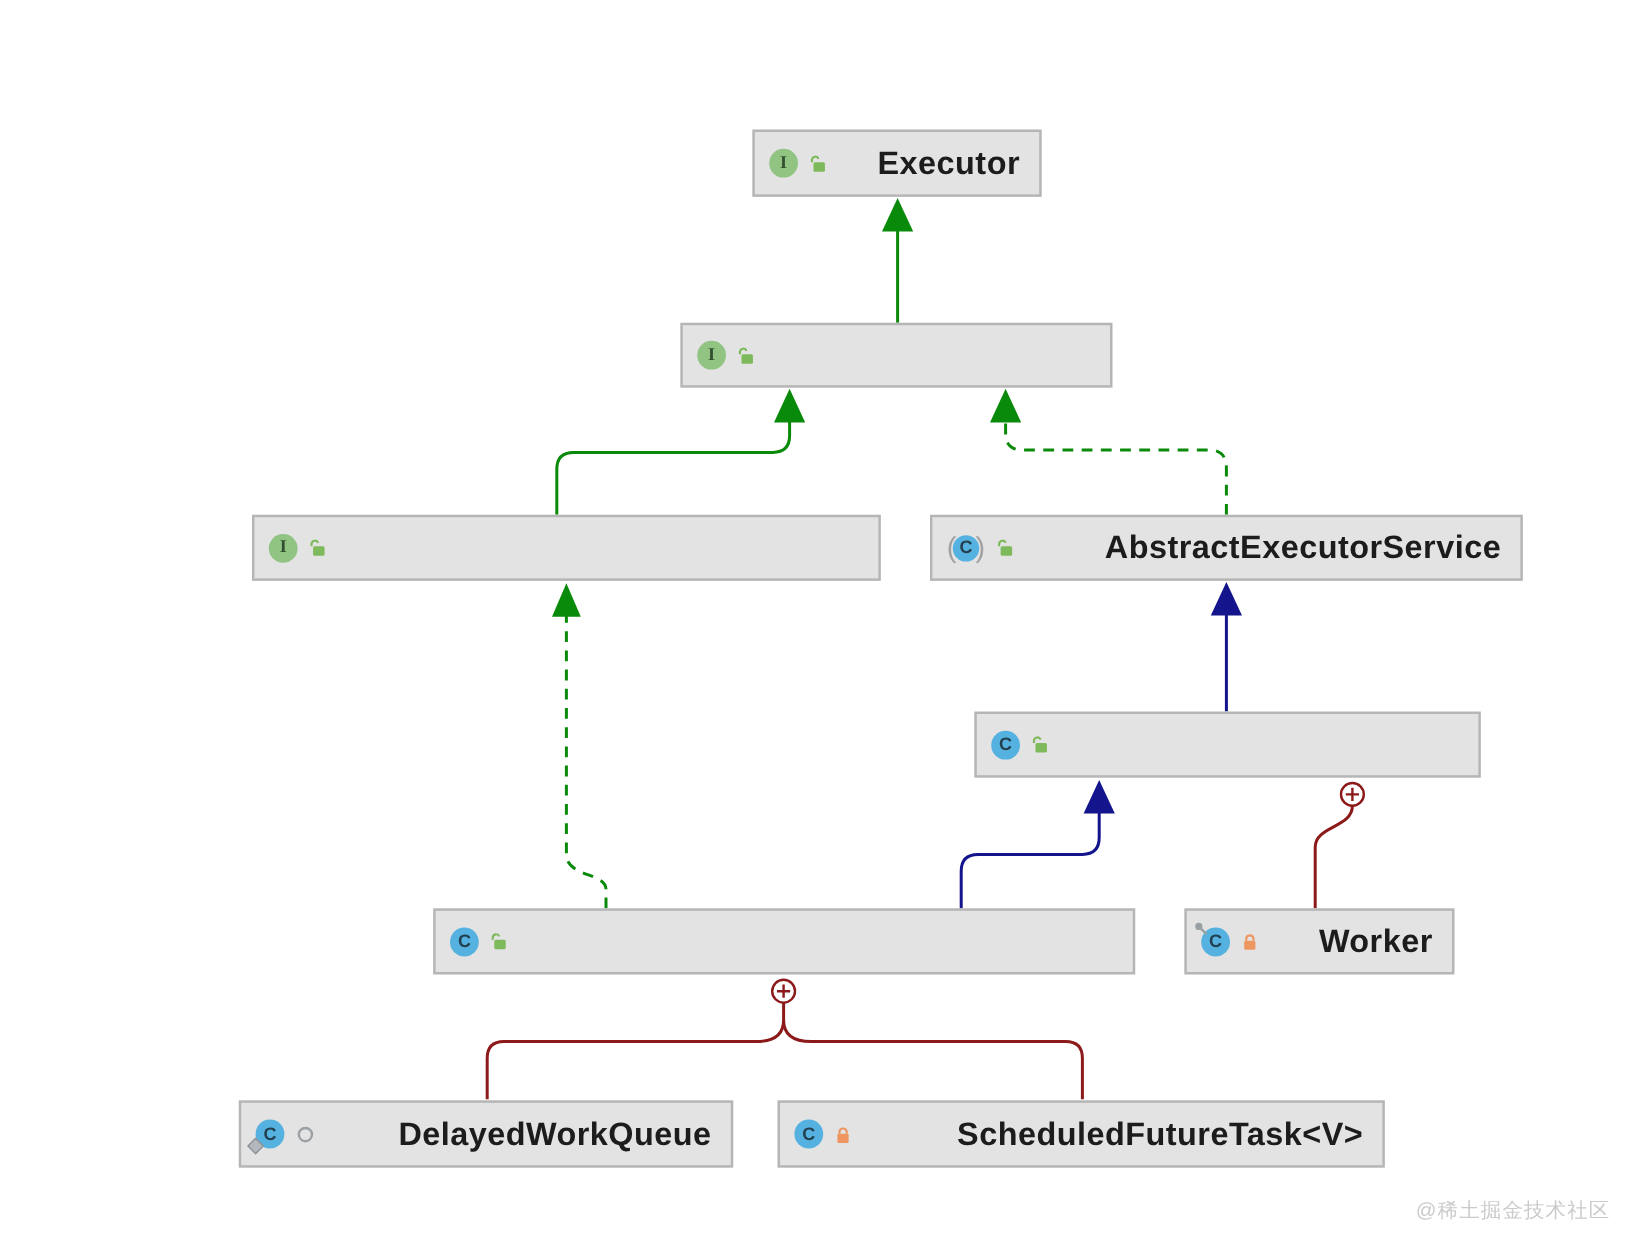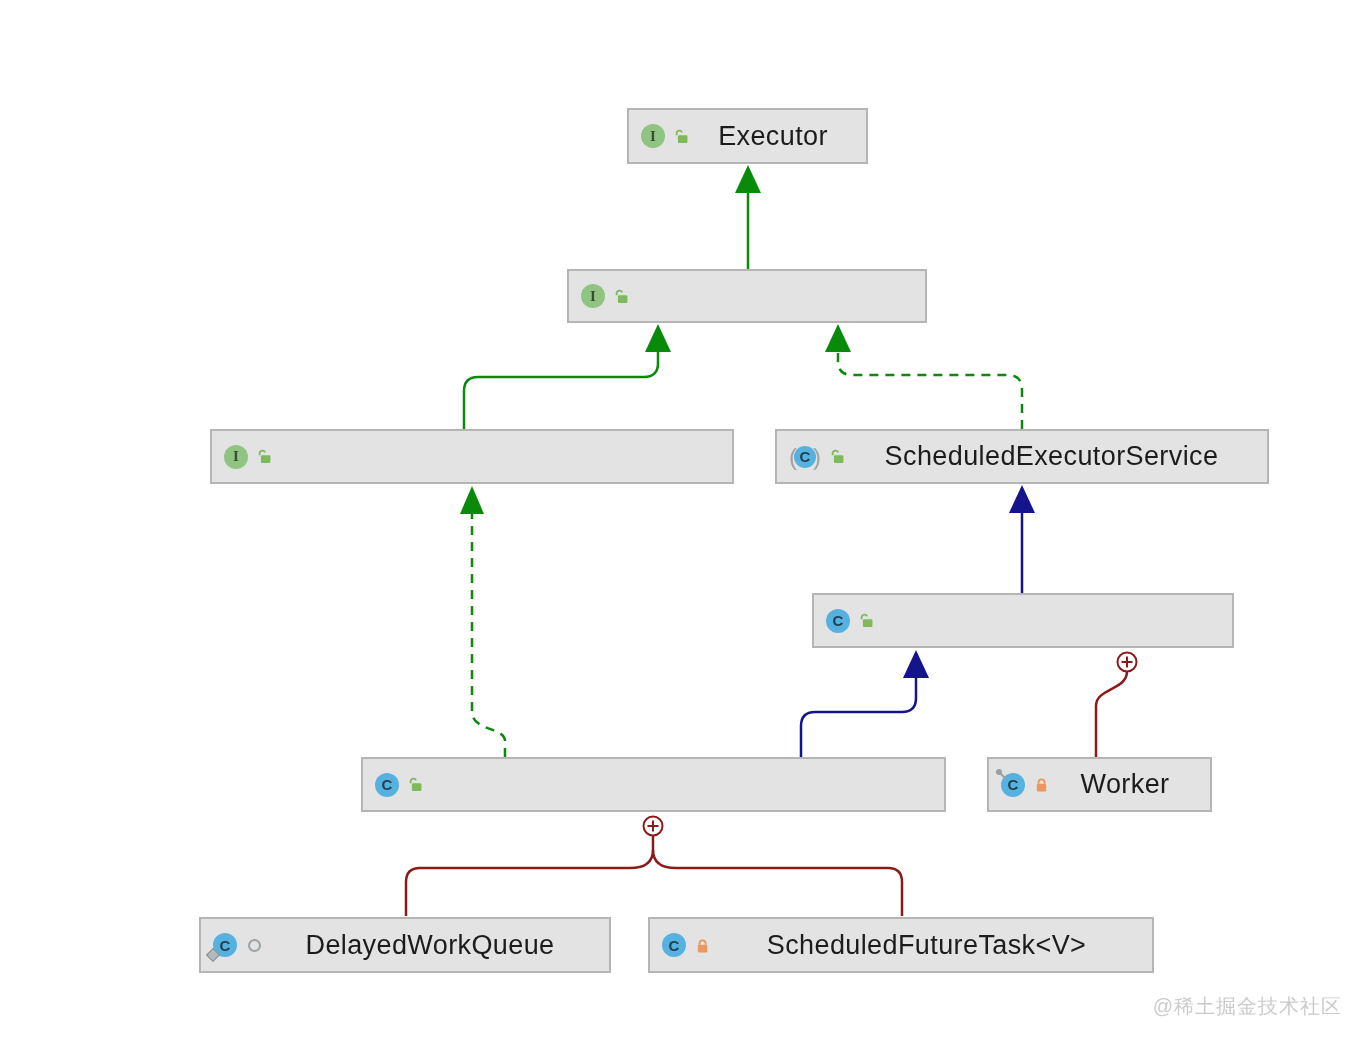--- a/index.html
+++ b/index.html
@@ -18,22 +18,22 @@
   .edge-navy{stroke:var(--navy);fill:none;stroke-width:2.5;}
   .edge-red{stroke:var(--red);fill:none;stroke-width:2.5;}
   .arrow-green{fill:var(--green);stroke:none;}
   .arrow-navy{fill:var(--navy);stroke:none;}
   .plus-circle{stroke:var(--red);fill:#ffffff;stroke-width:2;}
   .plus-line{stroke:var(--red);stroke-width:2;fill:none;}
 
   .node{position:absolute;display:flex;align-items:center;box-sizing:border-box;
         background:var(--node-fill);border:2px solid var(--node-border);
         padding:0 10px 0 12px;cursor:default;}
-  .node .label{flex:1;text-align:center;font-size:27px;letter-spacing:.4px;
-               color:var(--label-text);white-space:nowrap;padding:0 6px;}
+  .node .label{flex:1;text-align:right;font-size:27px;letter-spacing:.4px;
+               color:var(--label-text);white-space:nowrap;padding:0 6px;font-weight:bold;}
   .badge{width:24px;height:24px;border-radius:50%;display:inline-flex;align-items:center;
          justify-content:center;flex:0 0 auto;position:relative;}
   .badge.iface{background:var(--iface-icon);}
   .badge.cls{background:var(--class-icon);}
   .badge-letter{font-size:15px;line-height:1;}
   .iface .badge-letter{font-family:"Liberation Serif",serif;font-weight:600;color:#32502f;}
   .cls .badge-letter{font-family:"Liberation Sans",sans-serif;font-weight:600;color:#23404f;}
   .abstract-wrap{display:inline-flex;align-items:center;flex:0 0 auto;}
   .abstract-wrap .badge{width:22px;height:22px;}
   .paren{color:#a2a2a2;font-size:24px;line-height:22px;font-weight:400;}
@@ -51,21 +51,21 @@
                 background:#b2b8bc;border:1px solid #878d91;transform:rotate(45deg);}
   #node-executor{left:627px;top:108px;width:241px;height:56px;}
   #node-executor-service{left:567px;top:269px;width:360px;height:54px;}
   #node-scheduled-executor-service{left:210px;top:429px;width:524px;height:55px;}
   #node-abstract-executor-service{left:775px;top:429px;width:494px;height:55px;}
   #node-thread-pool-executor{left:812px;top:593px;width:422px;height:55px;}
   #node-scheduled-thread-pool-executor{left:361px;top:757px;width:585px;height:55px;}
   #node-worker{left:987px;top:757px;width:225px;height:55px;}
   #node-delayed-work-queue{left:199px;top:917px;width:412px;height:56px;}
   #node-scheduled-future-task{left:648px;top:917px;width:506px;height:56px;}
-  .watermark{position:absolute;right:22px;bottom:22px;font-size:20px;letter-spacing:1px;
+  .watermark{position:absolute;right:22px;bottom:22px;font-size:17px;letter-spacing:1px;
              color:var(--watermark);text-align:center;}
 </style>
 </head>
 <body>
 
 <div id="canvas">
 
   <svg class="edges" viewBox="0 0 1364 1042">
 
     <path class="edge-green" d="M748,269 L748,192"></path>
@@ -132,21 +132,21 @@
       <span class="paren l">(</span>
       <span class="badge cls">
         <span class="badge-letter">C</span>
       </span>
       <span class="paren r">)</span>
     </span>
     <svg class="lock open-lock" viewBox="0 0 16 16">
       <path d="M3.4,6.8 V5 A2.7,2.7 0 0 1 8.6,4.1" stroke-width="1.7"></path>
       <rect x="4.6" y="6.8" width="9" height="7.4" rx="1.2"></rect>
     </svg>
-    <span class="label">ScheduledExecutorService</span>
+    <span class="label">AbstractExecutorService</span>
   </div>
 
   <div class="node" id="node-thread-pool-executor">
     <span class="badge cls">
       <span class="badge-letter">C</span>
     </span>
     <svg class="lock open-lock" viewBox="0 0 16 16">
       <path d="M3.4,6.8 V5 A2.7,2.7 0 0 1 8.6,4.1" stroke-width="1.7"></path>
       <rect x="4.6" y="6.8" width="9" height="7.4" rx="1.2"></rect>
     </svg>

